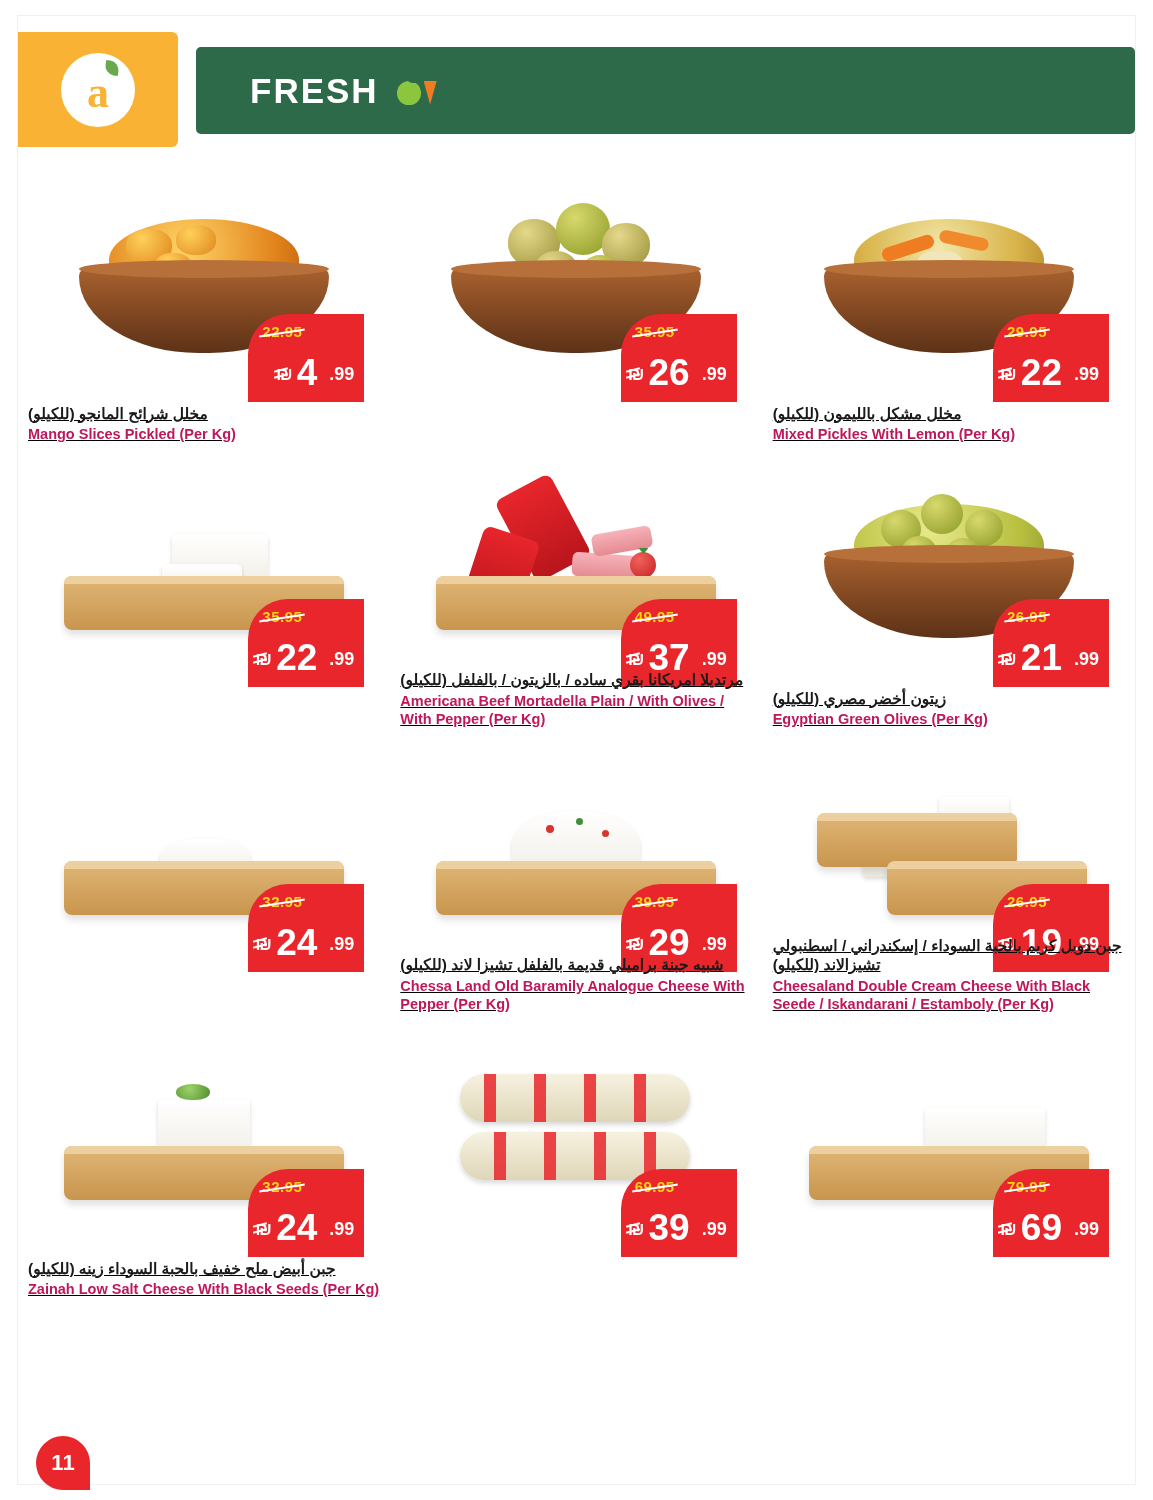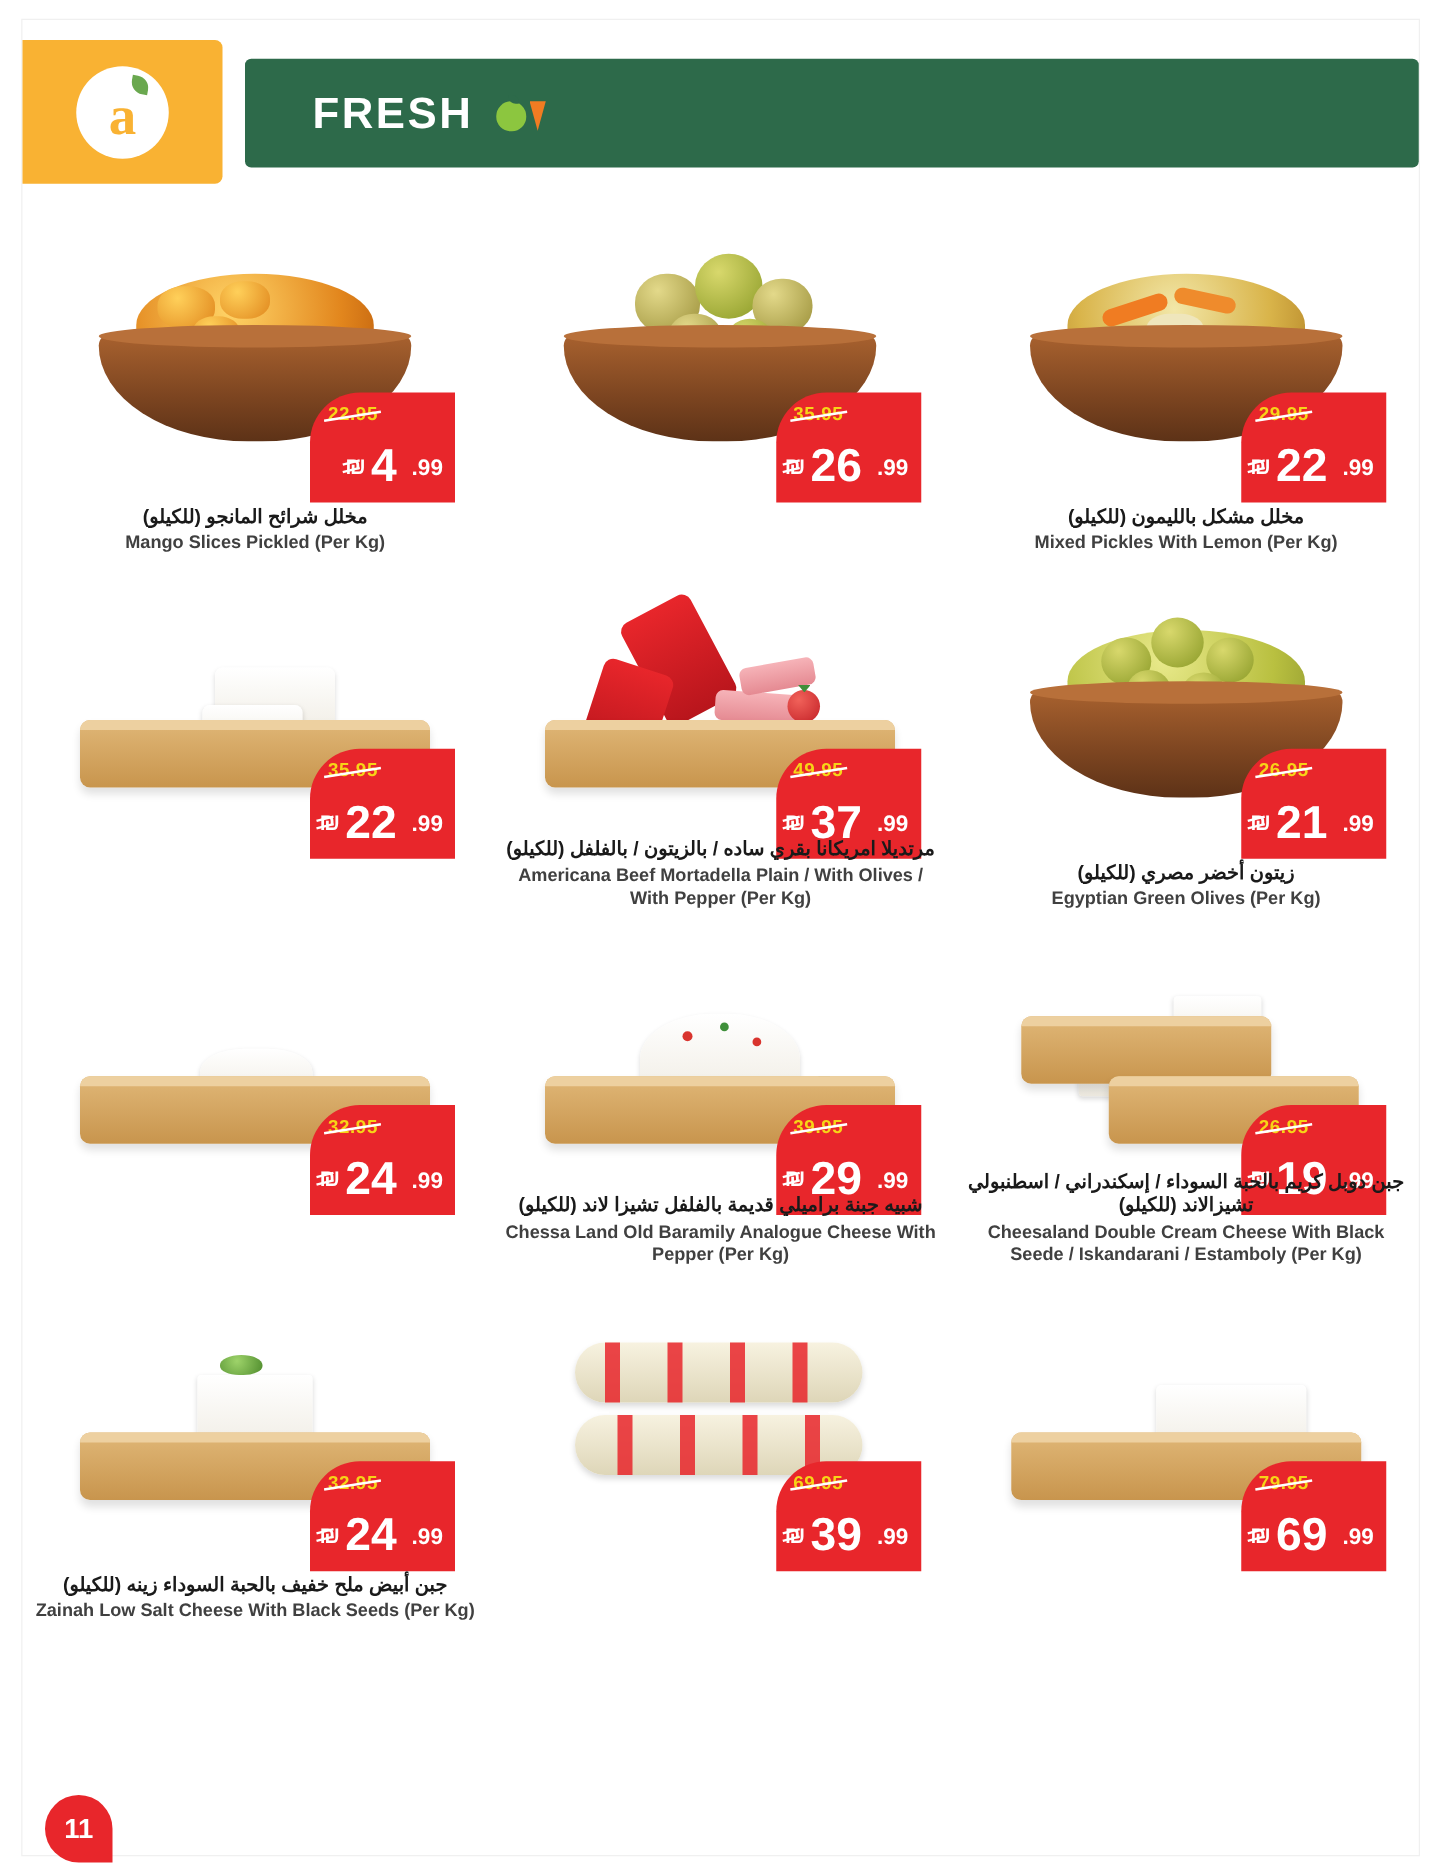--- a/index.html
+++ b/index.html
@@ -100,33 +100,34 @@
     position:absolute;
     left:50%; transform:translateX(-50%);
     top:18px;
     width:320px; height:175px;
   }
 
   .names {
     position:absolute;
     left:10px; right:10px;
     bottom:8px;
-    text-align:center;
+    text-align:left;
     line-height:1.25;
+    text-decoration:underline;
   }
   .name-ar {
     font-size:15.5px;
     font-weight:bold;
     color:#1a1a1a;
     direction:rtl;
   }
   .name-en {
     font-size:14.5px;
     font-weight:bold;
-    color:#404040;
+    color:#be185d;
     margin-top:2px;
   }
 
   
   .price {
     position:absolute;
     width:116px; height:88px;
     background:#e8262b;
     border-radius:40px 0 0 0;
     color:#ffffff;

